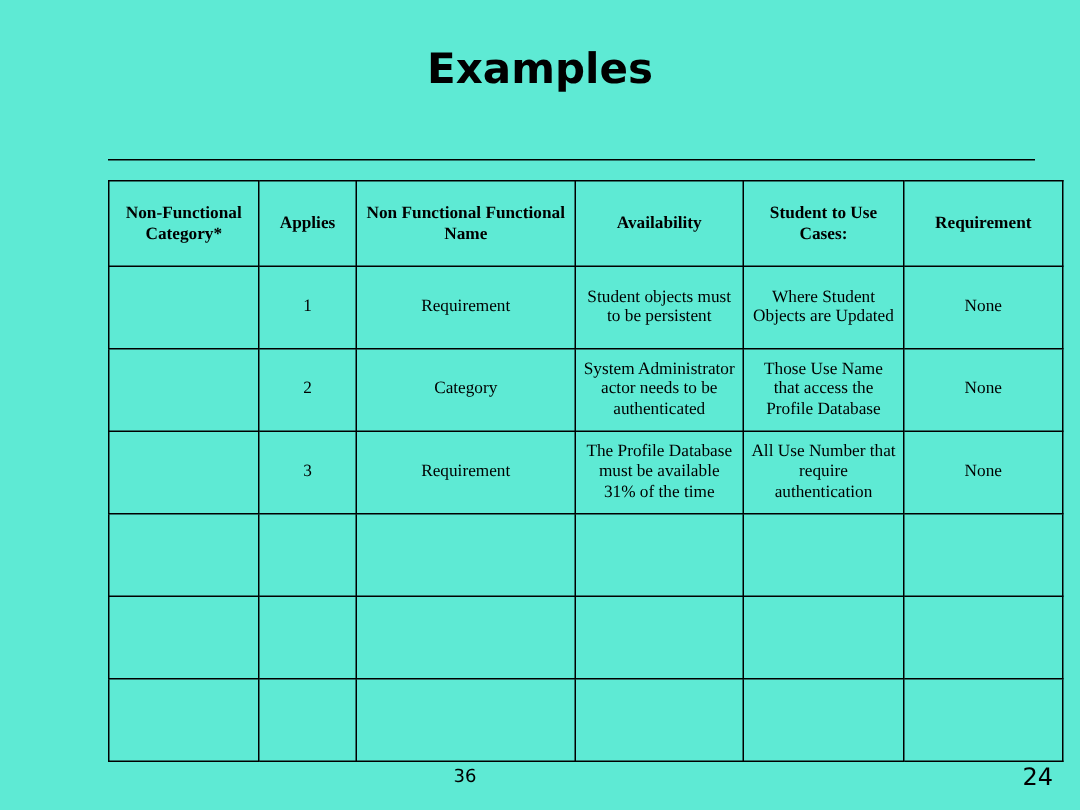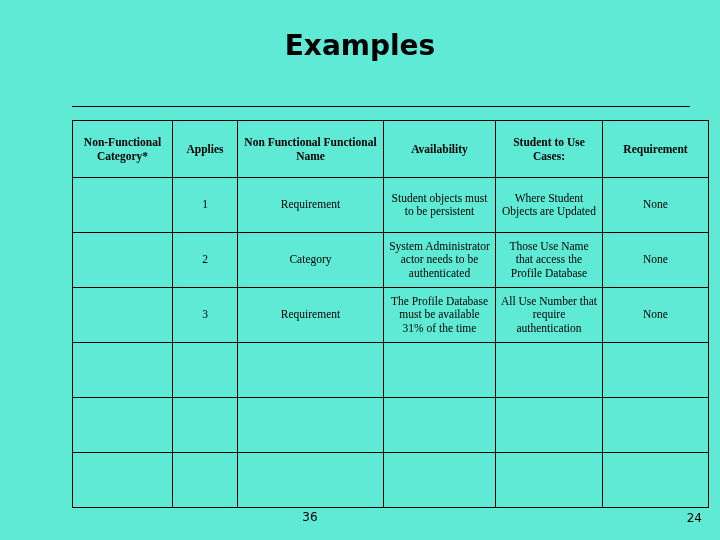--- a/index.html
+++ b/index.html
@@ -103,21 +103,21 @@
     font-family: "DejaVu Sans", "Liberation Sans", sans-serif;
     font-size: 12px;
     line-height: 14px;
     color: #000000;
   }
   .footer-right {
     position: absolute;
     right: 18px;
     top: 511px;
     font-family: "DejaVu Sans", "Liberation Sans", sans-serif;
-    font-size: 12px;
+    font-size: 16px;
     line-height: 14px;
     color: #000000;
   }
 </style>
 </head>
 <body>
 
 <div class="slide">
 
   <div class="slide-title">Examples</div>

